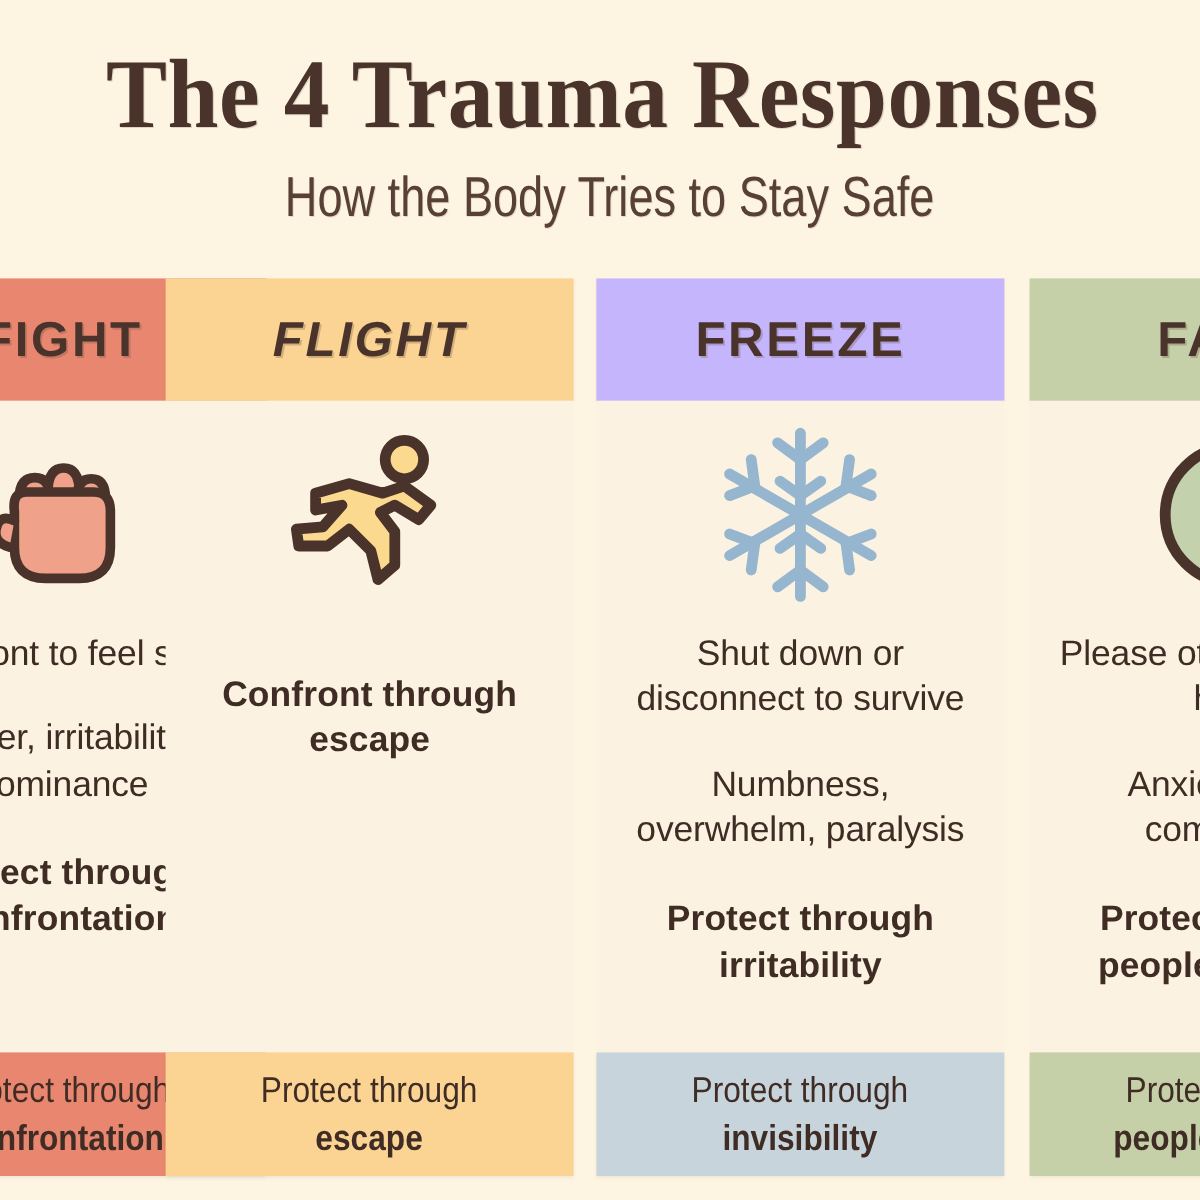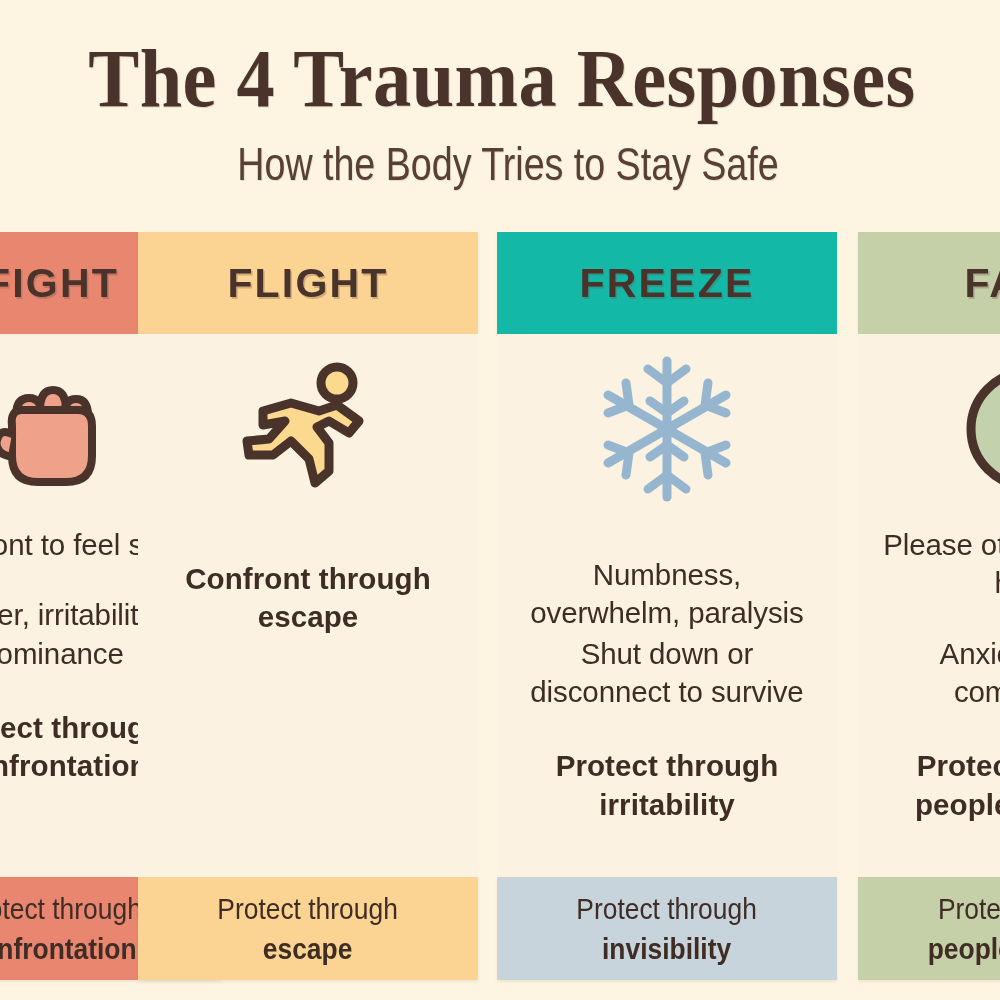--- a/index.html
+++ b/index.html
@@ -195,21 +195,21 @@
       </div>
       <div class="col-foot" style="background:#E8866F;">
         <div class="col-foot-inner">
           <span>Protect through</span><br>
           <span class="bold">confrontation</span>
         </div>
       </div>
     </div>
 
     <div class="col c1">
-      <div class="col-head" style="background:#FBD493;">
+      <div class="col-head" style="background:#FBD493;font-style:italic;">
         <div class="col-head-label">FLIGHT</div>
       </div>
       <div class="col-body">
         <div class="icon-wrap">
           <svg width="150" height="140" viewBox="0 0 150 140">
             <g fill="#FBD98F" stroke="#4A332B" stroke-width="9" stroke-linejoin="round" stroke-linecap="round">
               <circle cx="104" cy="24" r="16"></circle>
               <path d="M30 52 L58 44 L86 52 L104 46 L126 62 L116 74 L96 62 L84 68 L96 84 L96 112 L82 124 L76 100 L58 82 L40 96 L16 96 L14 82 L36 80 L52 62 L30 66 Z"></path>
             </g>
           </svg>
@@ -218,43 +218,43 @@
       </div>
       <div class="col-foot" style="background:#FBD493;">
         <div class="col-foot-inner">
           <span>Protect through</span><br>
           <span class="bold">escape</span>
         </div>
       </div>
     </div>
 
     <div class="col c2">
-      <div class="col-head" style="background:#14b8a6;">
+      <div class="col-head" style="background:#c4b5fd;">
         <div class="col-head-label">FREEZE</div>
       </div>
       <div class="col-body">
         <div class="icon-wrap">
           <svg width="142" height="152" viewBox="0 0 142 152">
             <g stroke="#95B6CE" stroke-width="9" stroke-linecap="round" fill="none">
               <line x1="71" y1="8" x2="71" y2="144"></line>
               <line x1="12" y1="42" x2="130" y2="110"></line>
               <line x1="130" y1="42" x2="12" y2="110"></line>
               <path d="M71 30 L52 16 M71 30 L90 16"></path>
               <path d="M71 60 L54 48 M71 60 L88 48"></path>
               <path d="M71 122 L52 136 M71 122 L90 136"></path>
               <path d="M71 92 L54 104 M71 92 L88 104"></path>
               <path d="M33 52 L30 30 M33 52 L12 60"></path>
               <path d="M109 100 L112 122 M109 100 L130 92"></path>
               <path d="M109 52 L112 30 M109 52 L130 60"></path>
               <path d="M33 100 L30 122 M33 100 L12 92"></path>
             </g>
           </svg>
         </div>
+        <div class="txt desc">Shut down or disconnect to survive</div>
         <div class="txt sym">Numbness, overwhelm, paralysis</div>
-        <div class="txt desc">Shut down or disconnect to survive</div>
         <div class="txt purp">Protect through irritability</div>
       </div>
       <div class="col-foot" style="background:#C8D4DB;">
         <div class="col-foot-inner">
           <span>Protect through</span><br>
           <span class="bold">invisibility</span>
         </div>
       </div>
     </div>
 

